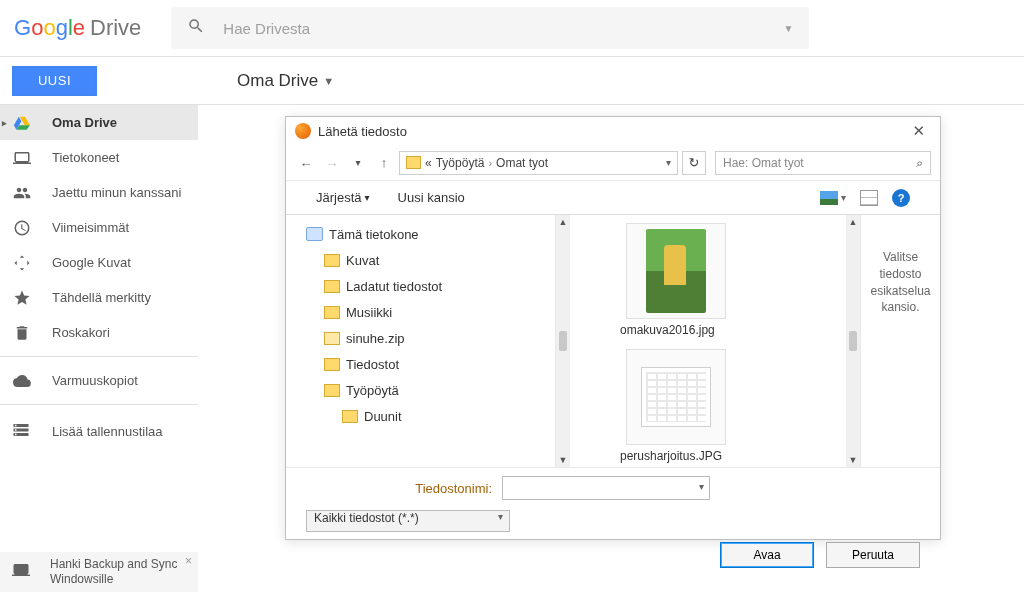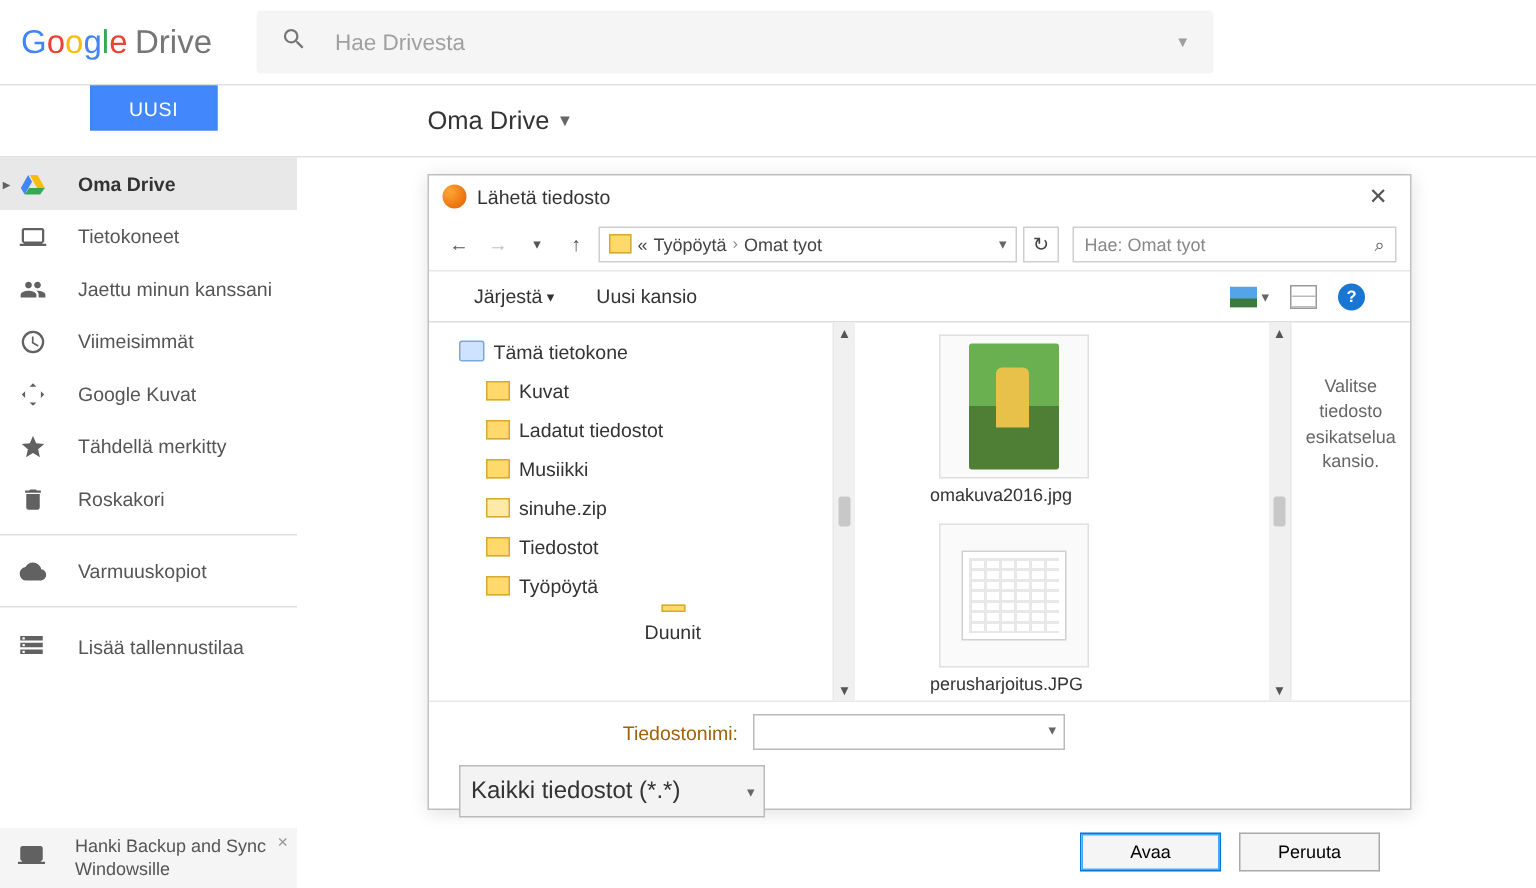--- a/index.html
+++ b/index.html
@@ -15,21 +15,21 @@
 .logo .l1 { color: #34A853; font-weight: 500; }
 .logo .e1 { color: #EA4335; font-weight: 500; }
 .logo .drive { color: #767676; font-weight: 400; margin-left: 5px; }
 .searchbar { margin-left: 30px; width: 638px; height: 42px; background: #f5f5f5; border-radius: 3px; display: flex; align-items: center; padding: 0 16px; }
 .searchbar .sicon { color: #757575; margin-right: 18px; }
 .searchbar .splace { color: #a0a0a0; font-size: 15px; flex: 1; }
 .searchbar .caret { color: #9e9e9e; font-size: 10px; }
 
 
 .secondbar { height: 48px; border-bottom: 1px solid #e0e0e0; display: flex; align-items: center; }
-.uusi-col { width: 237px; padding-left: 12px; display: flex; align-items: flex-start; height: 100%; margin-left: 48px; }
+.uusi-col { width: 237px; padding-left: 12px; display: flex; align-items: center; height: 100%; }
 .uusi-btn { width: 85px; height: 30px; border: 2px solid #4285F4; background: #4387fd; color: #fff; font-size: 13px; font-weight: 500; display: flex; align-items: center; justify-content: center; letter-spacing: .5px; }
 .bc { font-size: 17px; color: #333; display: flex; align-items: center; }
 .bc .caretd { margin-left: 5px; font-size: 11px; color: #666; }
 
 
 .body { display: flex; height: calc(100% - 105px); }
 .sidebar { width: 198px; border-right: 0; }
 .sidebar .sitem { display: flex; align-items: center; height: 35px; padding-left: 12px; font-size: 13px; color: #555; }
 .sidebar .sitem.sel { background: #e8e8e8; font-weight: bold; color: #333; position: relative; }
 .sidebar .sitem.sel::before { content: "▸"; position: absolute; left: 2px; color: #616161; font-size: 9px; }
@@ -61,32 +61,32 @@
 .dlg-tools .right { margin-left: auto; display: flex; align-items: center; gap: 14px; }
 .dlg-tools .viewbtn { width: 18px; height: 16px; border: 1px solid #999; display: flex; flex-direction: column; }
 .dlg-tools .viewbtn .bar { flex: 1; border-bottom: 1px solid #bbb; }
 .dlg-tools .help { width: 18px; height: 18px; border-radius: 50%; background: #1976d2; color: #fff; font-size: 11px; display: flex; align-items: center; justify-content: center; font-weight: bold; }
 .dlg-main { flex: 1; display: flex; overflow: hidden; }
 .dlg-tree { width: 270px; border-right: 1px solid #e8e8e8; padding: 6px 0 6px 20px; font-size: 13px; color: #333; position: relative; }
 .dlg-tree .tnode { height: 26px; display: flex; align-items: center; gap: 6px; }
 .dlg-tree .tnode .tic { width: 16px; height: 13px; background: #ffd96b; border: 1px solid #d6a92f; }
 .dlg-tree .tnode.pc .tic { width: 17px; height: 14px; background: #cfe2ff; border: 1px solid #77a9df; border-radius: 2px; }
 .dlg-tree .indent1 { padding-left: 18px; }
-.dlg-tree .indent2 { padding-left: 36px; flex-direction: column; }
+.dlg-tree .indent2 { padding-left: 36px; }
 .dlg-scrollbar-v { width: 14px; background: #f0f0f0; display: flex; flex-direction: column; align-items: center; justify-content: space-between; font-size: 9px; color: #555; padding: 2px 0; }
 .dlg-scrollbar-v .thumb { height: 20px; width: 8px; background: #c8c8c8; border-radius: 2px; }
 .dlg-files { flex: 1; display: flex; flex-wrap: wrap; align-content: flex-start; gap: 10px 16px; padding: 8px 10px; font-size: 12px; color: #333; overflow: hidden; margin-left: 36px; }
 .dlg-file { width: 120px; text-align: left; }
 .dlg-file .thumb { width: 100px; height: 96px; margin: 0 auto 4px; border: 1px solid #e0e0e0; display: flex; align-items: center; justify-content: center; background: #fafafa; overflow: hidden; }
 .dlg-file .fname { padding-left: 4px; line-height: 1.3; word-break: break-all; }
 .dlg-preview { width: 80px; border-left: 1px solid #e8e8e8; padding: 34px 6px 0; font-size: 12px; color: #666; text-align: center; line-height: 1.4; }
 .dlg-bottom { height: 72px; border-top: 1px solid #e8e8e8; display: flex; flex-wrap: wrap; align-items: center; padding: 8px 20px; gap: 10px; }
 .dlg-bottom .lbl { width: 186px; text-align: right; font-size: 13px; color: #a16207; }
 .dlg-bottom .fname-in { flex: 0 0 208px; height: 24px; border: 1px solid #bbb; background: #fff; }
-.dlg-bottom .ftype-sel { flex: 0 0 204px; height: 35px; border: 1px solid #bbb; padding: 0 18px 0 7px; font-size: 16px; color: #333; background: #f3f3f3; display: flex; align-items: center; position: relative; }
+.dlg-bottom .ftype-sel { flex: 0 0 204px; height: 22px; border: 1px solid #bbb; padding: 0 18px 0 7px; font-size: 12px; color: #333; background: #f3f3f3; display: flex; position: relative; }
 .dlg-bottom .ftype-sel::after { content: "▾"; position: absolute; right: 6px; color: #666; font-size: 10px; }
 .dlg-bottom .btnrow { width: 100%; display: flex; justify-content: flex-end; gap: 12px; }
 .dlg-bottom .btn { width: 94px; height: 26px; border: 1px solid #aaa; background: #f5f5f5; font-size: 12px; display: flex; align-items: center; justify-content: center; }
 .dlg-bottom .btn.primary { border: 1px solid #0078d7; box-shadow: inset 0 0 0 1px #4aa7ff; }
 
 
 .svgic { width: 18px; height: 18px; fill: currentColor; }
 .thumb-img1 { width:60px; height:84px; background:linear-gradient(#6aaf50 50%, #4e7f35 50%); border-radius:2px; position:relative; }
 .thumb-img1::after{content:""; position:absolute; left:18px; top:16px; width:22px; height:40px; background:#e8c14b; border-radius:4px 4px 0 0;}
 .thumb-xls { width:70px; height:60px; background:#fff; border:1px solid #d0d0d0; position:relative; }

